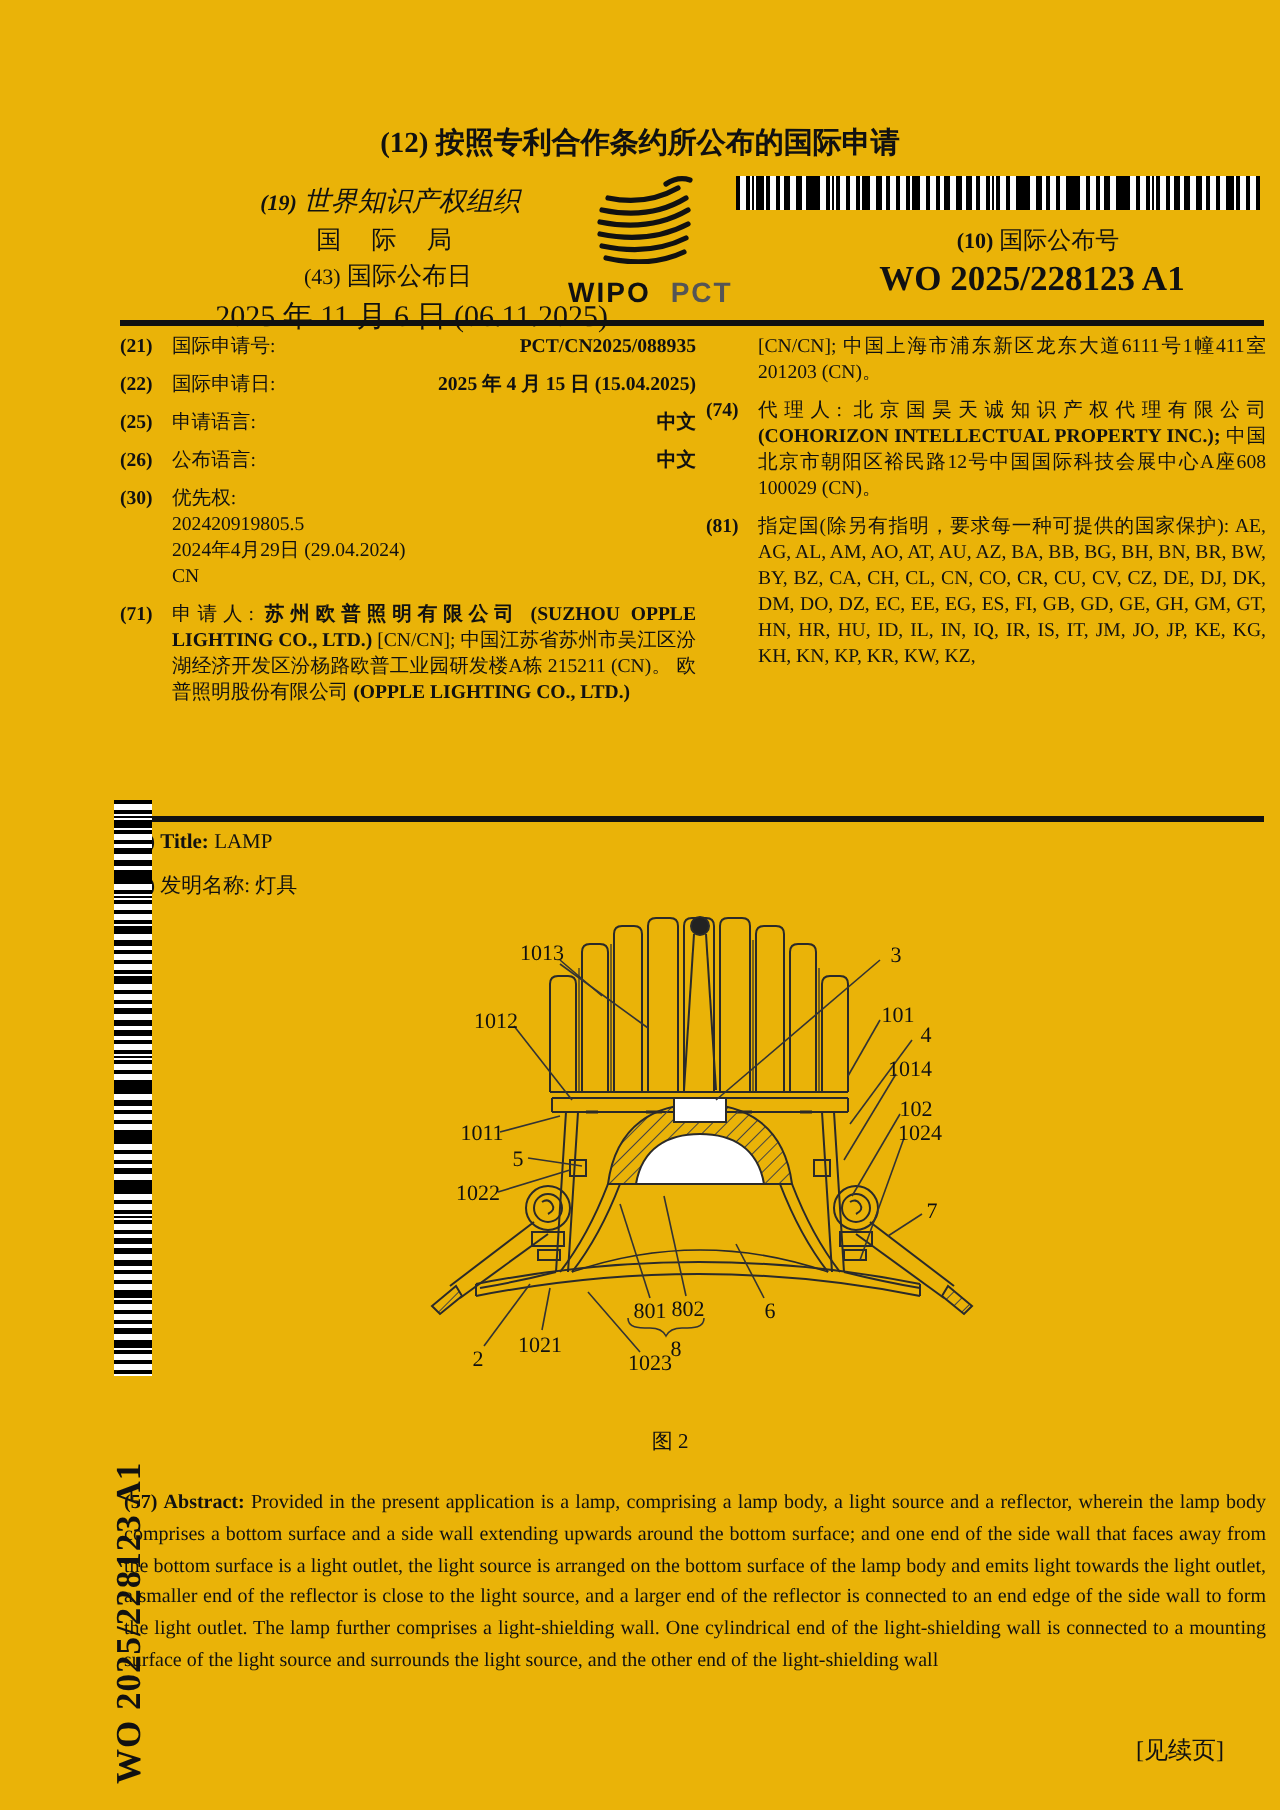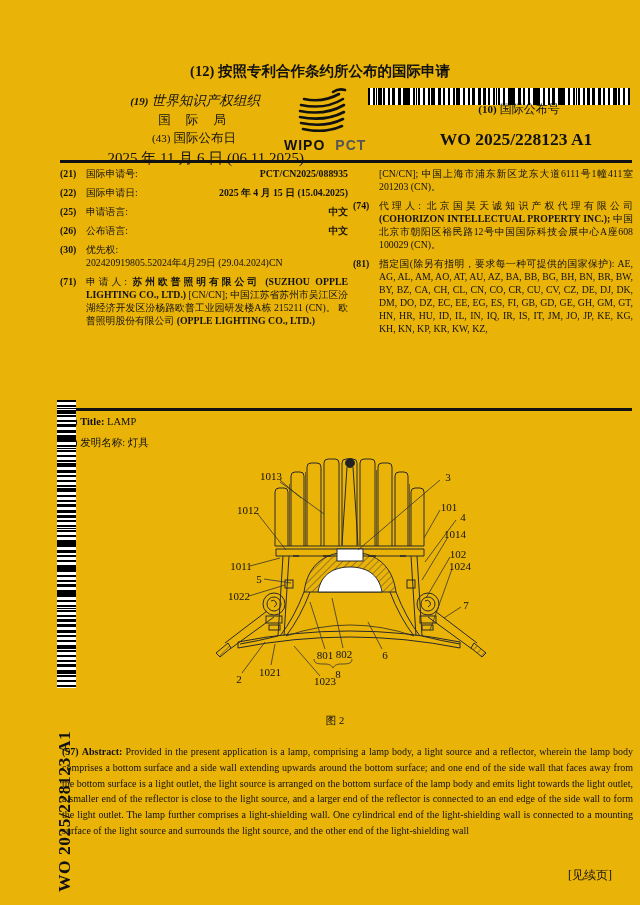--- a/index.html
+++ b/index.html
@@ -20,35 +20,35 @@
   .logo{position:absolute;left:284px;top:86px;width:76px;text-align:center;}
   .logo-text{display:flex;justify-content:flex-start;align-items:center;gap:5px;margin-top:1px;
              font-family:"Liberation Sans","DejaVu Sans",sans-serif;font-weight:bold;font-size:14px;letter-spacing:1px;}
   .logo-div{display:inline-block;width:1.5px;height:12px;background:#999;}
   .logo-pct{color:#555;}
   .barcode-top{position:absolute;left:368px;top:88px;width:262px;height:17px;background-color:#fff;
     background-image:
       repeating-linear-gradient(90deg,#000 0 2px,transparent 2px 5px),
       repeating-linear-gradient(90deg,#000 0 1px,transparent 1px 8px),
       repeating-linear-gradient(90deg,transparent 0 11px,#000 11px 14px,transparent 14px 26px);}
-  .pubno-l{position:absolute;left:408px;top:101px;width:222px;text-align:center;font-size:12px;}
+  .pubno-l{position:absolute;left:408px;top:112px;width:222px;text-align:center;font-size:12px;}
   .pubno-l .num{font-size:11px;font-weight:bold;}
   .pubno-v{position:absolute;left:400px;top:129px;width:232px;text-align:center;font-size:17.5px;font-weight:bold;white-space:nowrap;}
   .rule{position:absolute;left:60px;width:572px;height:2.5px;background:#111;}
   
   .col{position:absolute;top:167px;font-size:9.8px;line-height:13px;}
   .col-left{left:60px;width:288px;}
   .col-right{left:353px;width:280px;}
   .row{display:flex;margin-bottom:6px;}
   .num{width:26px;flex:none;font-weight:bold;}
   .txt{flex:1;}
   .kv{display:flex;}
   .kv .k{flex:none;}
   .kv .v{flex:1;text-align:right;font-weight:bold;white-space:nowrap;}
-  .prio-line{display:flex;justify-content:flex-start;padding-right:2px;}
+  .prio-line{display:flex;justify-content:center;padding-right:2px;flex-direction:column;}
   .just{text-align:justify;}
   
   .t54{position:absolute;left:60px;font-size:10.5px;}
   
   .fig{position:absolute;left:128px;top:450px;width:440px;height:262px;}
   .fig svg{width:100%;height:100%;}
   .fig-cap{position:absolute;left:115px;top:714px;width:440px;text-align:center;font-size:10.5px;}
   
   .abstract{position:absolute;left:62px;top:744px;width:571px;font-size:10px;line-height:15.8px;text-align:justify;}
   .continued{position:absolute;right:28px;top:867px;font-size:12px;}

